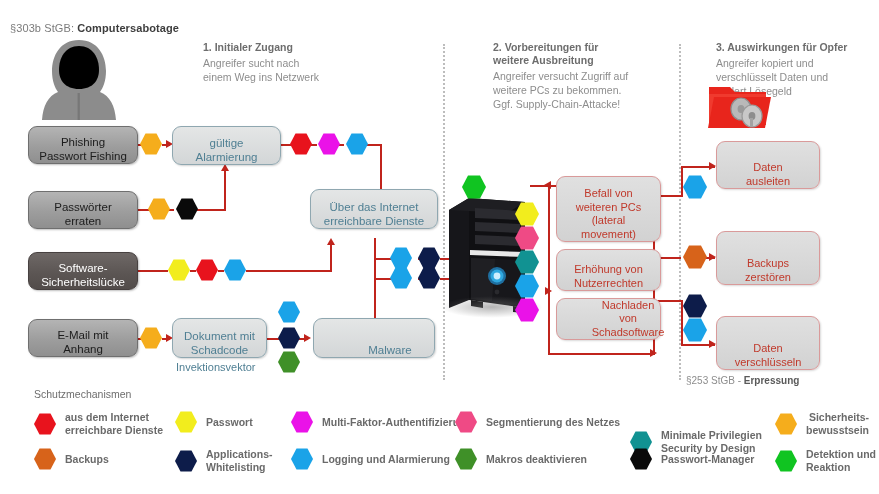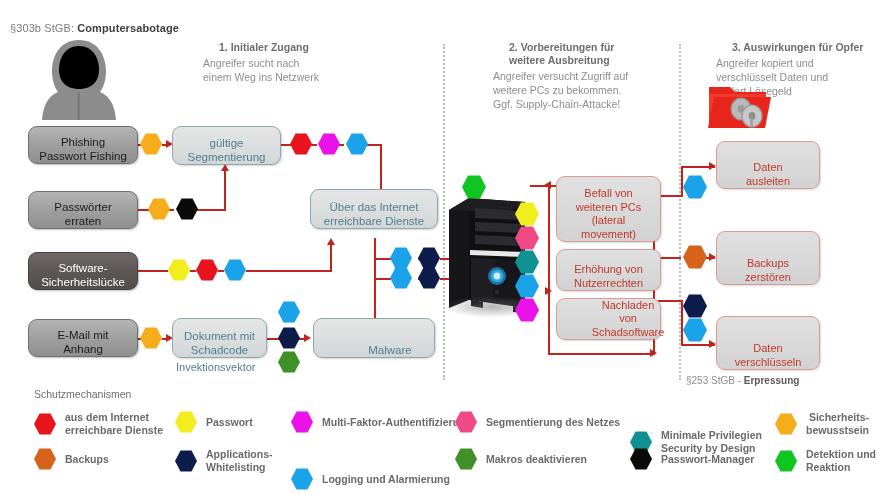--- a/index.html
+++ b/index.html
@@ -10,21 +10,21 @@
     position:relative;
     overflow:hidden;
   }
   #stage { position:absolute; left:0; top:0; width:879px; height:494px; }
 
   .abs { position:absolute; }
 
   
   .hdr-law { font-size:11px; color:#7b7b7b; letter-spacing:.1px; }
   .hdr-law b { color:#3d3d3d; font-weight:bold; }
-  .phase-title { font-size:10.5px; font-weight:bold; color:#6d6d6d; line-height:13px;margin-left:16px; }
+  .phase-title { font-size:10.5px; font-weight:bold; color:#6d6d6d; line-height:13px; }
   .phase-body  { font-size:10.5px; color:#8d8d8d; line-height:14px; }
   .foot-law { font-size:10px; color:#8d8d8d; }
   .foot-law b { color:#5a5a5a; font-weight:bold; }
 
   
   .box {
     position:absolute;
     display:flex; align-items:flex-end; justify-content:center;
     text-align:center;
     border-radius:9px;
@@ -257,21 +257,21 @@
       <span style="white-space:pre-line;">Software-
 Sicherheitslücke</span>
     </div>
   <div class="box box-gray" style="left:28px; top:319px; width:110px; height:38px;">
       <span style="white-space:pre-line;">E-Mail mit
 Anhang</span>
     </div>
 
   <div class="box box-blue" style="left:172px; top:126px; width:109px; height:39px;">
       <span style="white-space:pre-line;">gültige
-Segmentierung</span>
+Alarmierung</span>
     </div>
   <div class="box box-blue" style="left:310px; top:189px; width:128px; height:40px;">
       <span style="white-space:pre-line;">Über das Internet
 erreichbare  Dienste</span>
     </div>
   <div class="box box-blue" style="left:172px; top:318px; width:95px; height:40px;">
       <span style="white-space:pre-line;">Dokument  mit
 Schadcode</span>
     </div>
   <div class="box box-blue" style="left:313px; top:318px; width:122px; height:40px;padding-left:32px;">
@@ -364,21 +364,21 @@
       </div>
       <div class="lg-item" style="left: 175px; top: 448px;">
         <div class="lg-hex" style="background: rgb(13, 28, 74);"></div>
         <div class="lg-label" style="white-space: pre-line;">Applications-
 Whitelisting</div>
       </div>
       <div class="lg-item" style="left: 291px; top: 411px;">
         <div class="lg-hex" style="background: rgb(234, 18, 232);"></div>
         <div class="lg-label" style="white-space: pre-line;">Multi-Faktor-Authentifizierung</div>
       </div>
-      <div class="lg-item" style="left: 291px; top: 468px;">
+      <div class="lg-item" style="left: 291px; top: 448px;">
         <div class="lg-hex" style="background: rgb(26, 163, 232);"></div>
         <div class="lg-label" style="white-space: pre-line;">Logging und Alarmierung</div>
       </div>
       <div class="lg-item" style="left: 455px; top: 411px;">
         <div class="lg-hex" style="background: rgb(239, 74, 133);"></div>
         <div class="lg-label" style="white-space: pre-line;">Segmentierung des Netzes</div>
       </div>
       <div class="lg-item" style="left: 455px; top: 448px;">
         <div class="lg-hex" style="background: rgb(63, 144, 40);"></div>
         <div class="lg-label" style="white-space: pre-line;">Makros deaktivieren</div>

